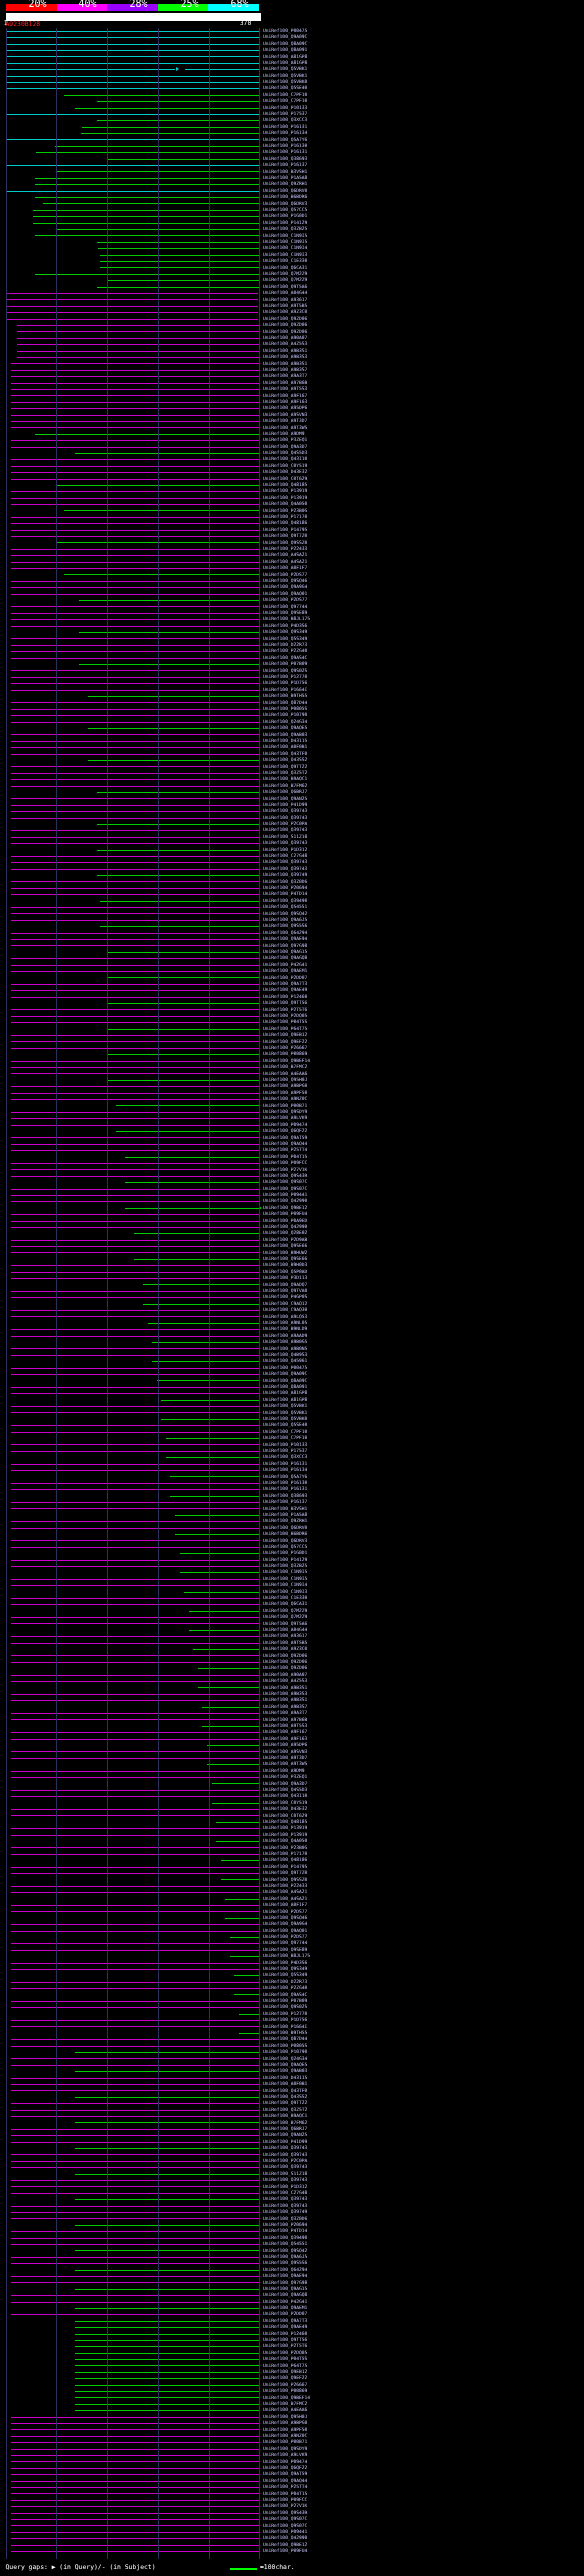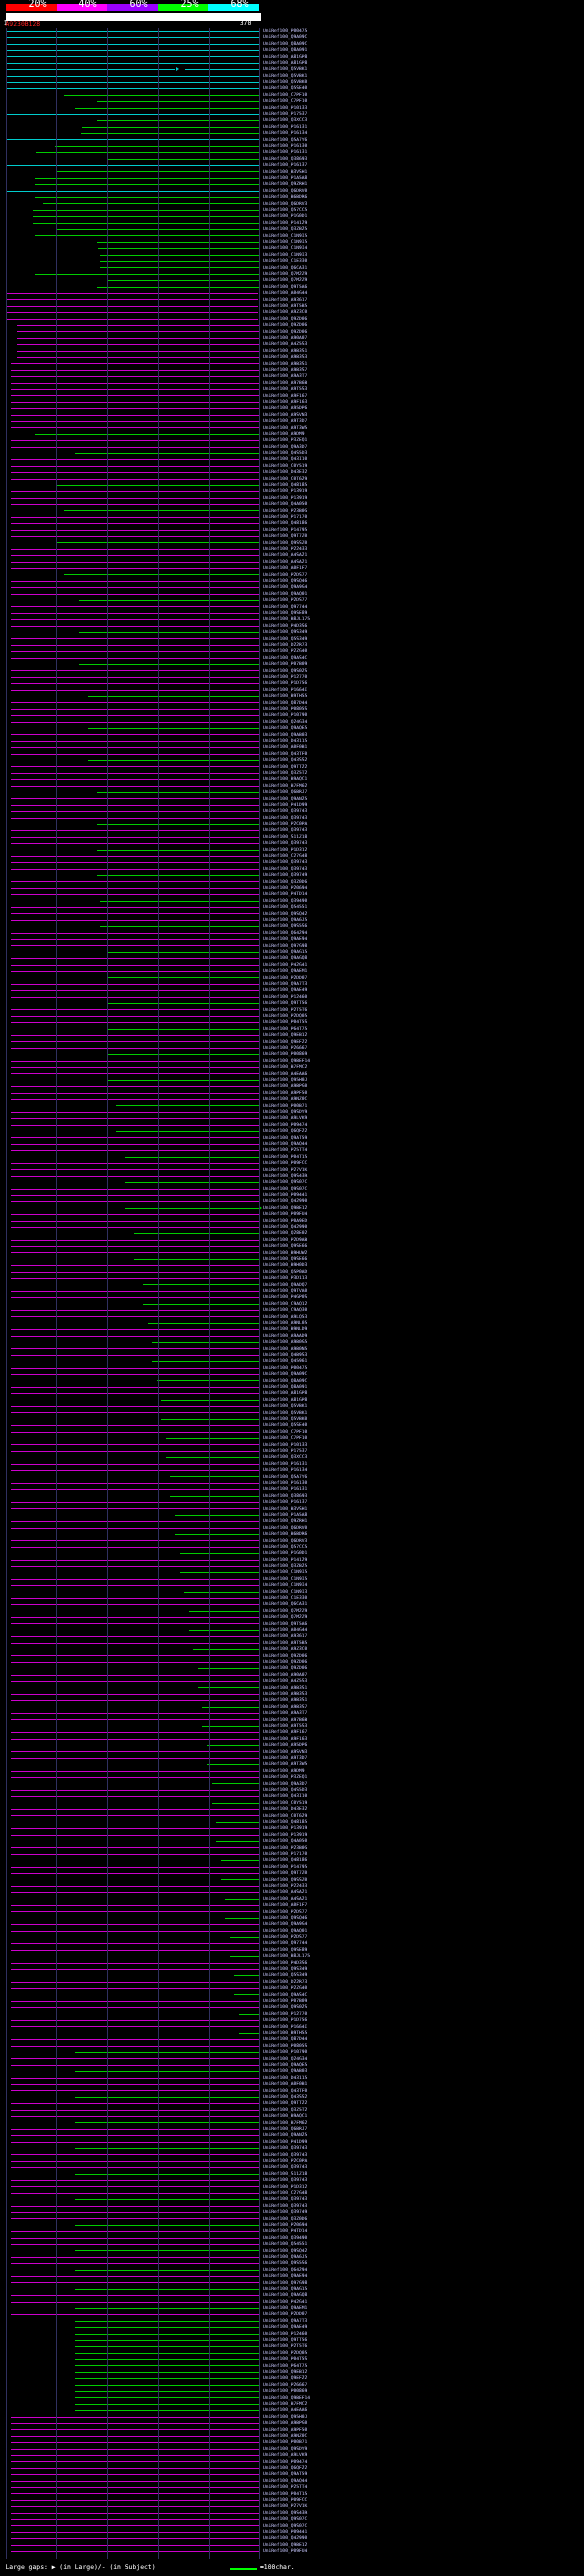--- a/index.html
+++ b/index.html
@@ -43,21 +43,21 @@
   <div id="scalebar">
       <div class="seg" style="left: 0px; width: 51px; background: rgb(255, 0, 0);"></div>
       <div class="seg" style="left: 51px; width: 51px; background: rgb(255, 0, 255);"></div>
       <div class="seg" style="left: 101px; width: 51px; background: rgb(153, 0, 255);"></div>
       <div class="seg" style="left: 152px; width: 51px; background: rgb(0, 255, 0);"></div>
       <div class="seg" style="left: 202px; width: 51px; background: rgb(0, 255, 255);"></div>
     </div>
   <div id="scaletext">
       <span style="left: 23px;">20%</span>
       <span style="left: 73px;">40%</span>
-      <span style="left: 124px;">60%</span>
+      <span style="left: 124px;">28%</span>
       <span style="left: 175px;">25%</span>
       <span style="left: 225px;">68%</span>
     </div>
 
   <div id="whitebar"></div>
   <div id="axisrow">
     <span id="ax-left">1</span>
     <span id="ax-right" style="left:236px;">370</span>
   </div>
   <div id="qid" style="position:absolute;left:5.5px;top:20px;font-size:6.4px;color:#ff2222;">A9230B128</div>
@@ -1651,18 +1651,18 @@
       <div class="lbl" style="top: 2483px;">UniRef100_Q9S43R</div>
       <div class="lbl" style="top: 2489px;">UniRef100_Q9S07C</div>
       <div class="lbl" style="top: 2496px;">UniRef100_Q9S07C</div>
       <div class="lbl" style="top: 2502px;">UniRef100_P09441</div>
       <div class="lbl" style="top: 2508px;">UniRef100_Q42990</div>
       <div class="lbl" style="top: 2515px;">UniRef100_Q9BE12</div>
       <div class="lbl" style="top: 2521px;">UniRef100_P09FU4</div>
     </div>
 
   <div id="footer">
-    <span class="ftxt">Large gaps: ▶ (in Large)/- (in Subject)</span>
+    <span class="ftxt">Query gaps: ▶ (in Query)/- (in Subject)</span>
     <span class="fline"></span>
     <span class="fchar">=100char.</span>
   </div>
 </div>
 
 
 </body></html>

